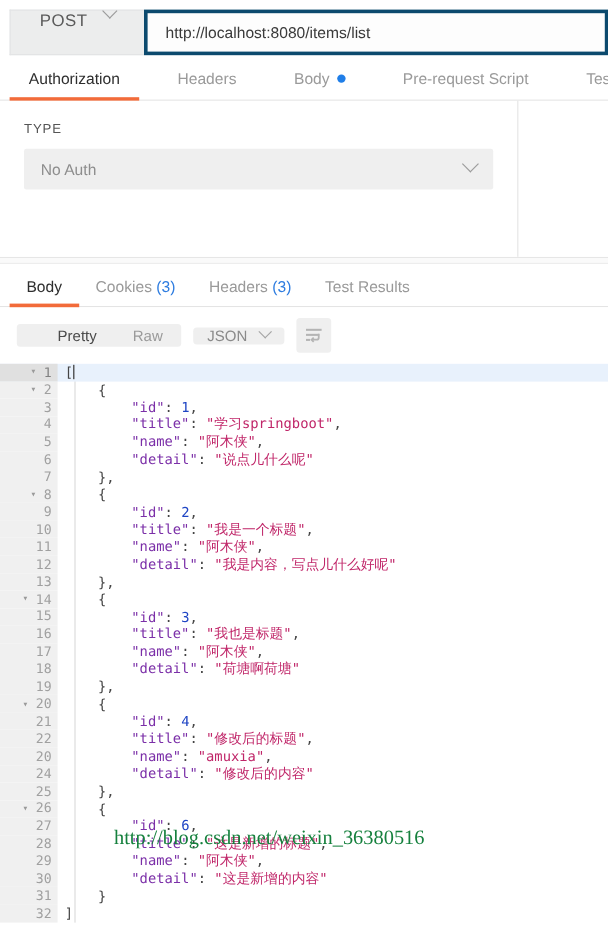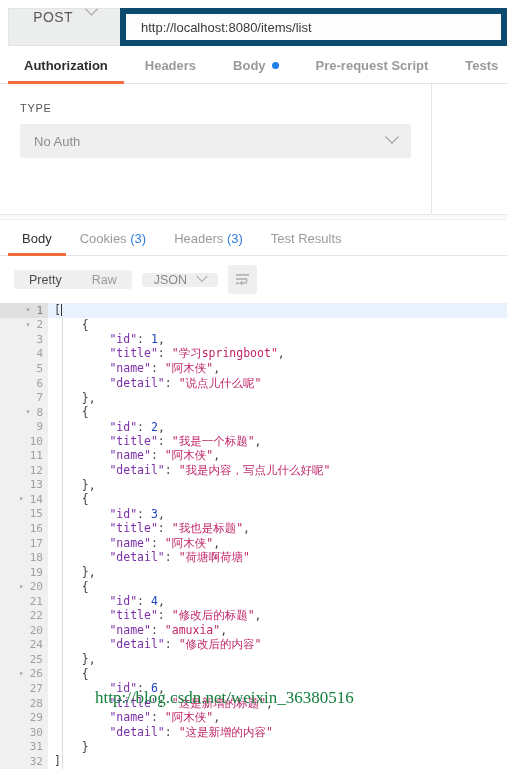--- a/index.html
+++ b/index.html
@@ -19,30 +19,30 @@
   .method-box {
     width: 112px; background: #eceded;
     border: 1px solid #e3e4e5; border-right: none;
     display: flex; justify-content: center;
     gap: 14px; cursor: pointer;
   }
   .method-label { font-size: 14px; color: #5a5a5a; letter-spacing: .4px; }
   .caret { width: 9px; height: 9px; border-right: 1.6px solid #9b9b9b;
            border-bottom: 1.6px solid #9b9b9b; transform: rotate(45deg) translate(-3px,-3px); }
   .url-box {
-    flex: 1; background: #fdfdfd; border: 6px solid #0c4a6e;
+    flex: 1; background: #fdfdfd; border: 3px solid #0c4a6e;
     display: flex; align-items: center; padding-left: 15px;
   }
   .url-text { font-size: 13px; color: #3a3a3a; }
 
   
   .req-tabs {
-    display: flex; align-items: flex-end; gap: 5px;
+    display: flex; align-items: flex-end; gap: 16px;
     height: 38px; border-bottom: 1px solid #e4e4e4;
-    padding-left: 8px; background: #fff; font-weight: bold;
+    padding-left: 8px; background: #fff;
   }
   .rtab {
     font-size: 13px; color: #9a9a9a; padding: 0 16px 10px 16px;
     cursor: pointer; position: relative; white-space: nowrap;
     display: flex; align-items: center; gap: 6px;
   }
   .rtab.active { color: #2e2e2e; }
   .rtab.active::after {
     content: ""; position: absolute; left: 0; right: 0; bottom: -1px;
     height: 3px; background: #f26b3a;
@@ -76,21 +76,21 @@
   }
   .restab.active { color: #2e2e2e; }
   .restab.active::after {
     content: ""; position: absolute; left: 0; right: 0; bottom: -1px;
     height: 3px; background: #f26b3a;
   }
   .cnt { color: #2f7de0; }
 
   
   .viewer-bar { display: flex; align-items: center; gap: 10px; padding: 9px 0 9px 14px; background: #fff; }
-  .seg { display: flex; background: #efefef; border-radius: 3px; height: 19px; }
+  .seg { display: flex; background: #efefef; border-radius: 3px; height: 19px; padding-left: 19px; }
   .seg-item { display: flex; align-items: center; padding: 0 15px; font-size: 12.5px; color: #9a9a9a; cursor: pointer; }
   .seg-item.active { color: #4a4a4a; }
   .fmt-box { display: flex; align-items: center; gap: 11px; background: #efefef; border-radius: 3px;
              height: 14px; padding: 0 12px; cursor: pointer; }
   .fmt-label { font-size: 12.5px; color: #8a8a8a; }
   .caret3 { width: 8px; height: 8px; border-right: 1.5px solid #a5a5a5;
             border-bottom: 1.5px solid #a5a5a5; transform: rotate(45deg) translate(-2.5px,-2.5px); }
   .wrap-btn { width: 29px; height: 29px; background: #efefef; border-radius: 3px;
               display: flex; align-items: center; justify-content: center; cursor: pointer; }
 

